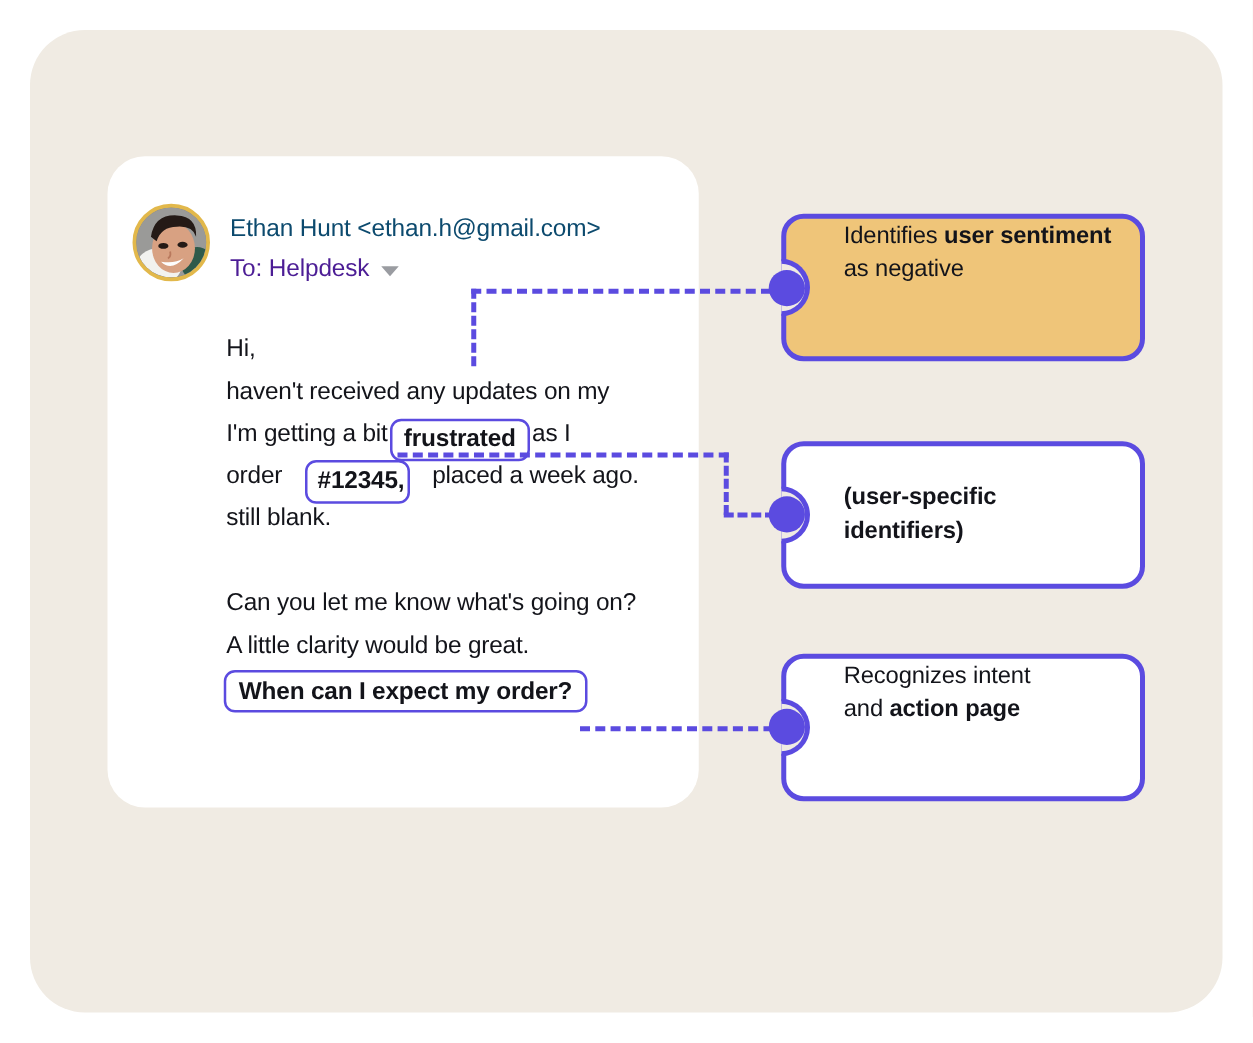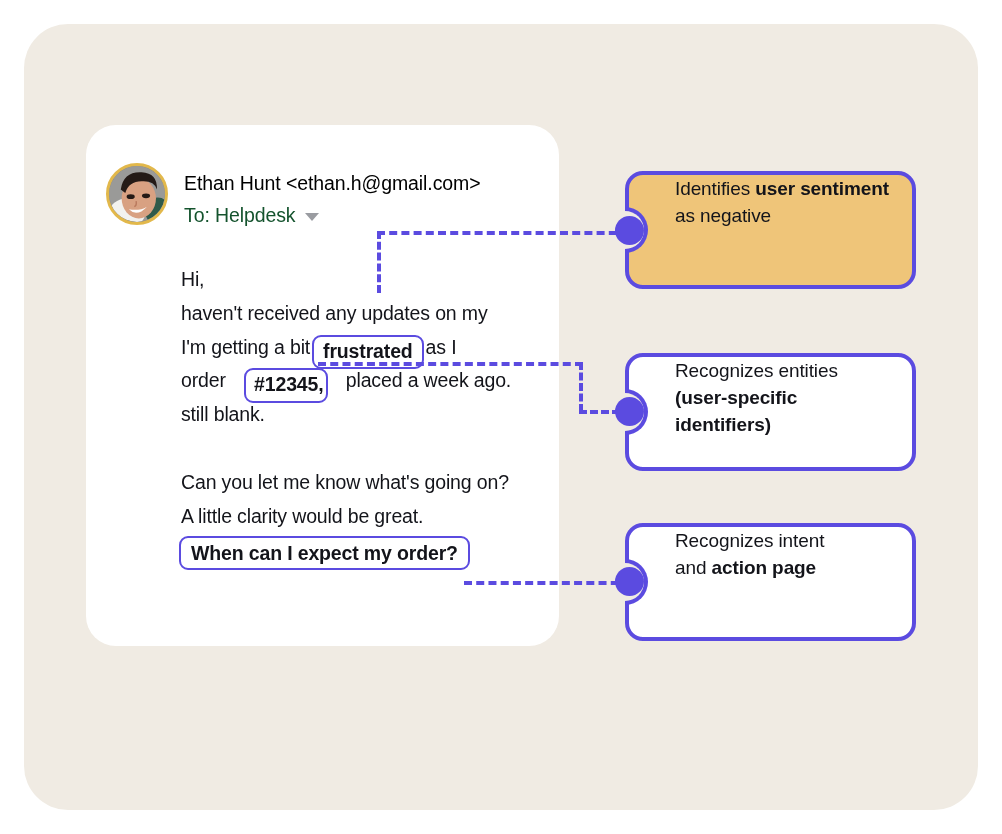--- a/index.html
+++ b/index.html
@@ -55,36 +55,36 @@
     border: 3px solid #E2B84B;
     box-sizing: border-box;
     overflow: hidden;
     background: #8C8C8C;
   }
   #avatar svg { display: block; width: 100%; height: 100%; }
 
   .hdr-line {
     position: absolute;
     left: 78px;
-    color: #000000;
+    color: #0c4a6e;
     font-size: 19.5px;
     letter-spacing: -0.1px;
     white-space: nowrap;
   }
   #sender-line { top: 9px; }
   #recipient-row {
     position: absolute;
     left: 78px;
     top: 41px;
     display: flex;
     align-items: center;
     gap: 9px;
   }
   #recipient-line {
-    color: #14532d;
+    color: #4c1d95;
     font-size: 19.5px;
     letter-spacing: -0.1px;
     white-space: nowrap;
   }
   #recipient-caret {
     width: 0; height: 0;
     border-left: 7px solid transparent;
     border-right: 7px solid transparent;
     border-top: 8px solid #9A9CA1;
     margin-top: 3px;
@@ -296,21 +296,21 @@
   <div class="callout-text">
     <span>Identifies </span><b>user sentiment</b><br>
     <span>as negative</span>
   </div>
 </div>
 <div class="notch-dot" id="dot-1"></div>
 
 <div class="callout" id="callout-2">
   <div class="notch"></div>
   <div class="callout-text">
-    <span>Recognizes entities</span><br>
+    <br>
     <b>(user-specific identifiers)</b>
   </div>
 </div>
 <div class="notch-dot" id="dot-2"></div>
 
 <div class="callout" id="callout-3">
   <div class="notch"></div>
   <div class="callout-text">
     <span>Recognizes intent</span><br>
     <span>and </span><b>action page</b>

